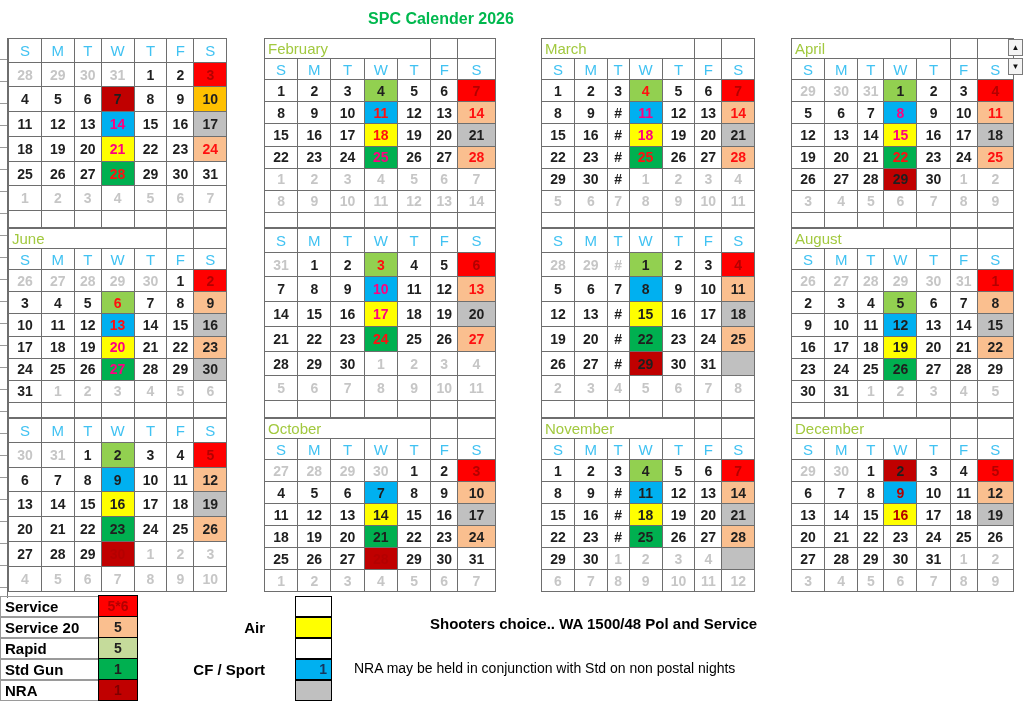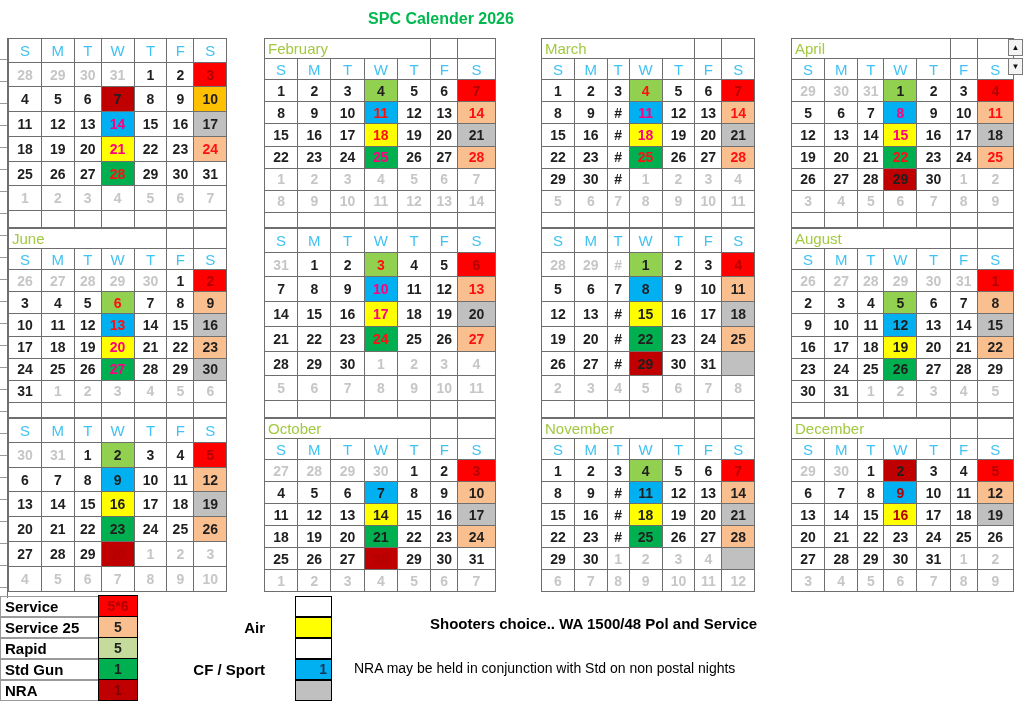--- a/index.html
+++ b/index.html
@@ -1194,21 +1194,21 @@
 
 <div id="legend">
     <div class="rswatch" style="background: rgb(255, 255, 255); top: 0px; color: rgb(23, 55, 94);"></div>
     <div class="lgrow">
       <div class="lglabel">Service</div>
       <div class="lgswatch" style="background: rgb(255, 0, 0); color: rgb(180, 0, 0);">5*6</div>
     </div>
     <div class="rlabel" style="top: 21px;">Air</div>
     <div class="rswatch" style="background: rgb(255, 255, 0); top: 21px; color: rgb(23, 55, 94);"></div>
     <div class="lgrow">
-      <div class="lglabel">Service 25</div>
+      <div class="lglabel">Service 20</div>
       <div class="lgswatch" style="background: rgb(250, 191, 143); color: rgb(31, 31, 31);">5</div>
     </div>
     <div class="rswatch" style="background: rgb(255, 255, 255); top: 42px; color: rgb(23, 55, 94);"></div>
     <div class="lgrow">
       <div class="lglabel">Rapid</div>
       <div class="lgswatch" style="background: rgb(197, 219, 155); color: rgb(31, 31, 31);">5</div>
     </div>
     <div class="rlabel" style="top: 63px;">CF / Sport</div>
     <div class="rswatch" style="background: rgb(0, 176, 240); top: 63px; color: rgb(23, 55, 94);">1</div>
     <div class="lgrow">

